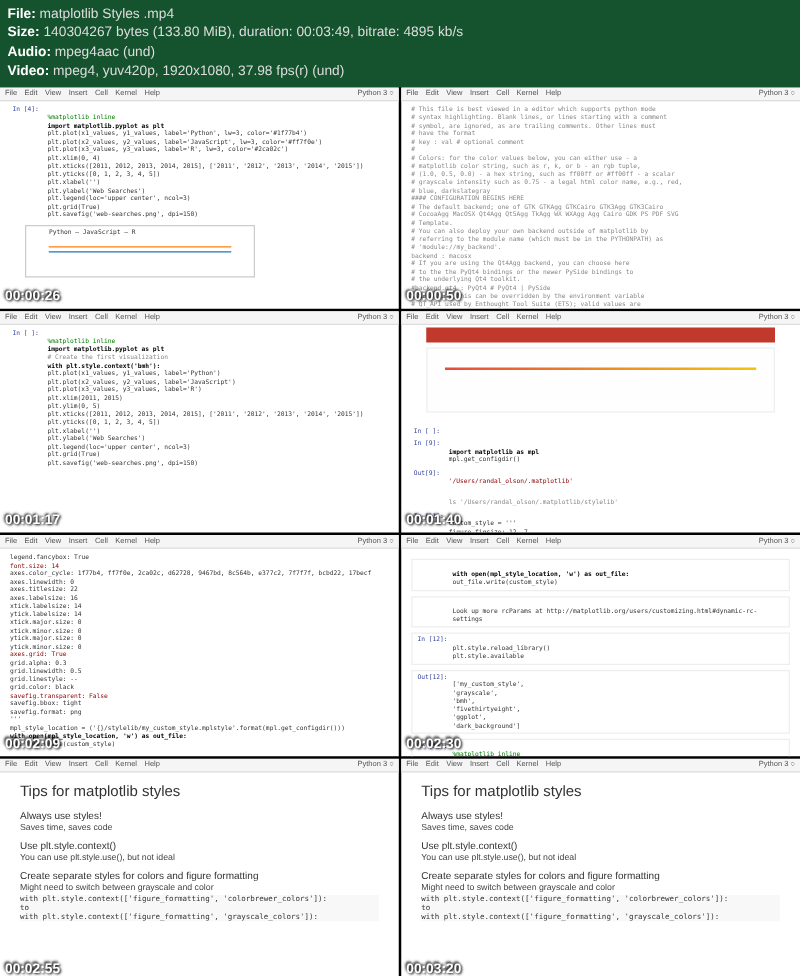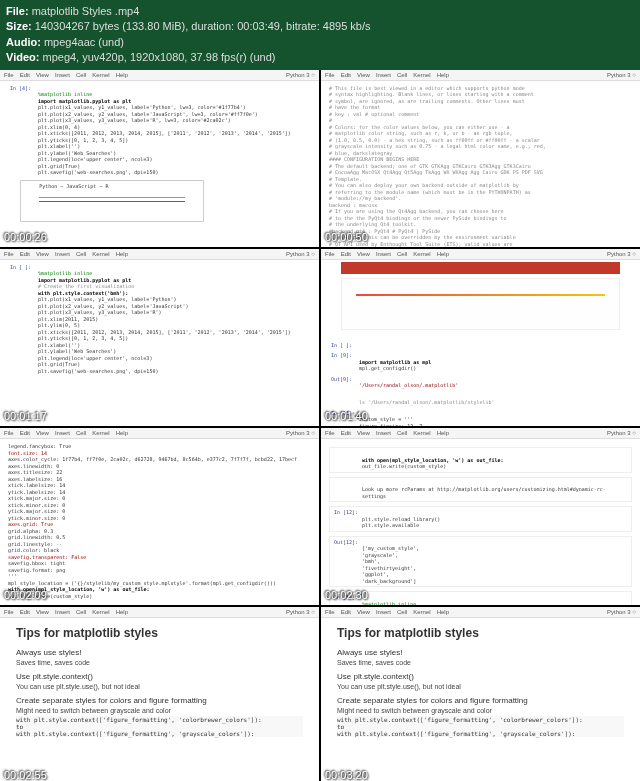--- a/index.html
+++ b/index.html
@@ -1,33 +1,33 @@
 <!DOCTYPE html>
 <html><head>
 <meta charset="utf-8">
 <style>
 body{margin:0;background:#000;font-family:Arial,sans-serif;font-size:8px;color:#333;width:640px}
 .header{background:#14532d;color:#ddd;padding:4px 6px;font-size:11px;line-height:1.4}
 .header b{color:#fff}
 .grid{display:grid;grid-template-columns:1fr 1fr;grid-template-rows:repeat(4,1fr);gap:2px;background:#000;height:715px}
 .thumb{background:#fff;position:relative;overflow:hidden;font-size:6px}
-.ts{position:absolute;bottom:4px;left:4px;color:#fff;font-size:11px;font-weight:normal;text-shadow:1px 1px 2px #000,-1px -1px 2px #000}
+.ts{position:absolute;bottom:4px;left:4px;color:#fff;font-size:11px;font-weight:bold;text-shadow:1px 1px 2px #000,-1px -1px 2px #000}
 .menu{background:#f5f5f5;padding:2px 4px;font-size:6px;color:#555;display:flex;gap:6px;border-bottom:1px solid #ddd}
 .menu .right{margin-left:auto}
 .content{padding:4px 8px;font-family:monospace;font-size:5px;line-height:1.3}
 .code-green{color:#008000}
 .code-red{color:#8b0000}
 .code-gray{color:#888}
 .code-bold{font-weight:bold;color:#000}
 .cell-label{color:#303f9f;font-size:5px;padding:1px 2px}
 .plot{width:60%;height:40px;border:1px solid #ccc;margin:4px 12px;position:relative;background:#fff}
 .plot-line{position:absolute;top:50%;left:10%;width:80%;height:1px;background:#1f77b4}
 .plot-line2{position:absolute;top:40%;left:10%;width:80%;height:1px;background:#ff7f0e}
 .tips-content{padding:8px 16px;font-family:Arial}
-.tips-title{font-size:12px;font-weight:bold;margin-bottom:8px}
+.tips-title{font-size:12px;font-weight:normal;margin-bottom:8px}
 .tips-h{font-size:8px;font-weight:normal;margin:6px 0 2px}
 .tips-p{font-size:7px;color:#444;margin:2px 0}
 .tips-code{font-family:monospace;font-size:6px;background:#f8f8f8}
 .red-bar{height:12px;background:#c0392b;margin:2px 20px}
 .plot-area{height:50px;margin:4px 20px;background:#fefefe;border:1px solid #eee;position:relative}
 .wavy{position:absolute;top:30%;left:5%;width:90%;height:2px;background:linear-gradient(90deg,#e74c3c,#f1c40f)}
 </style>
 </head>
 <body>
 

